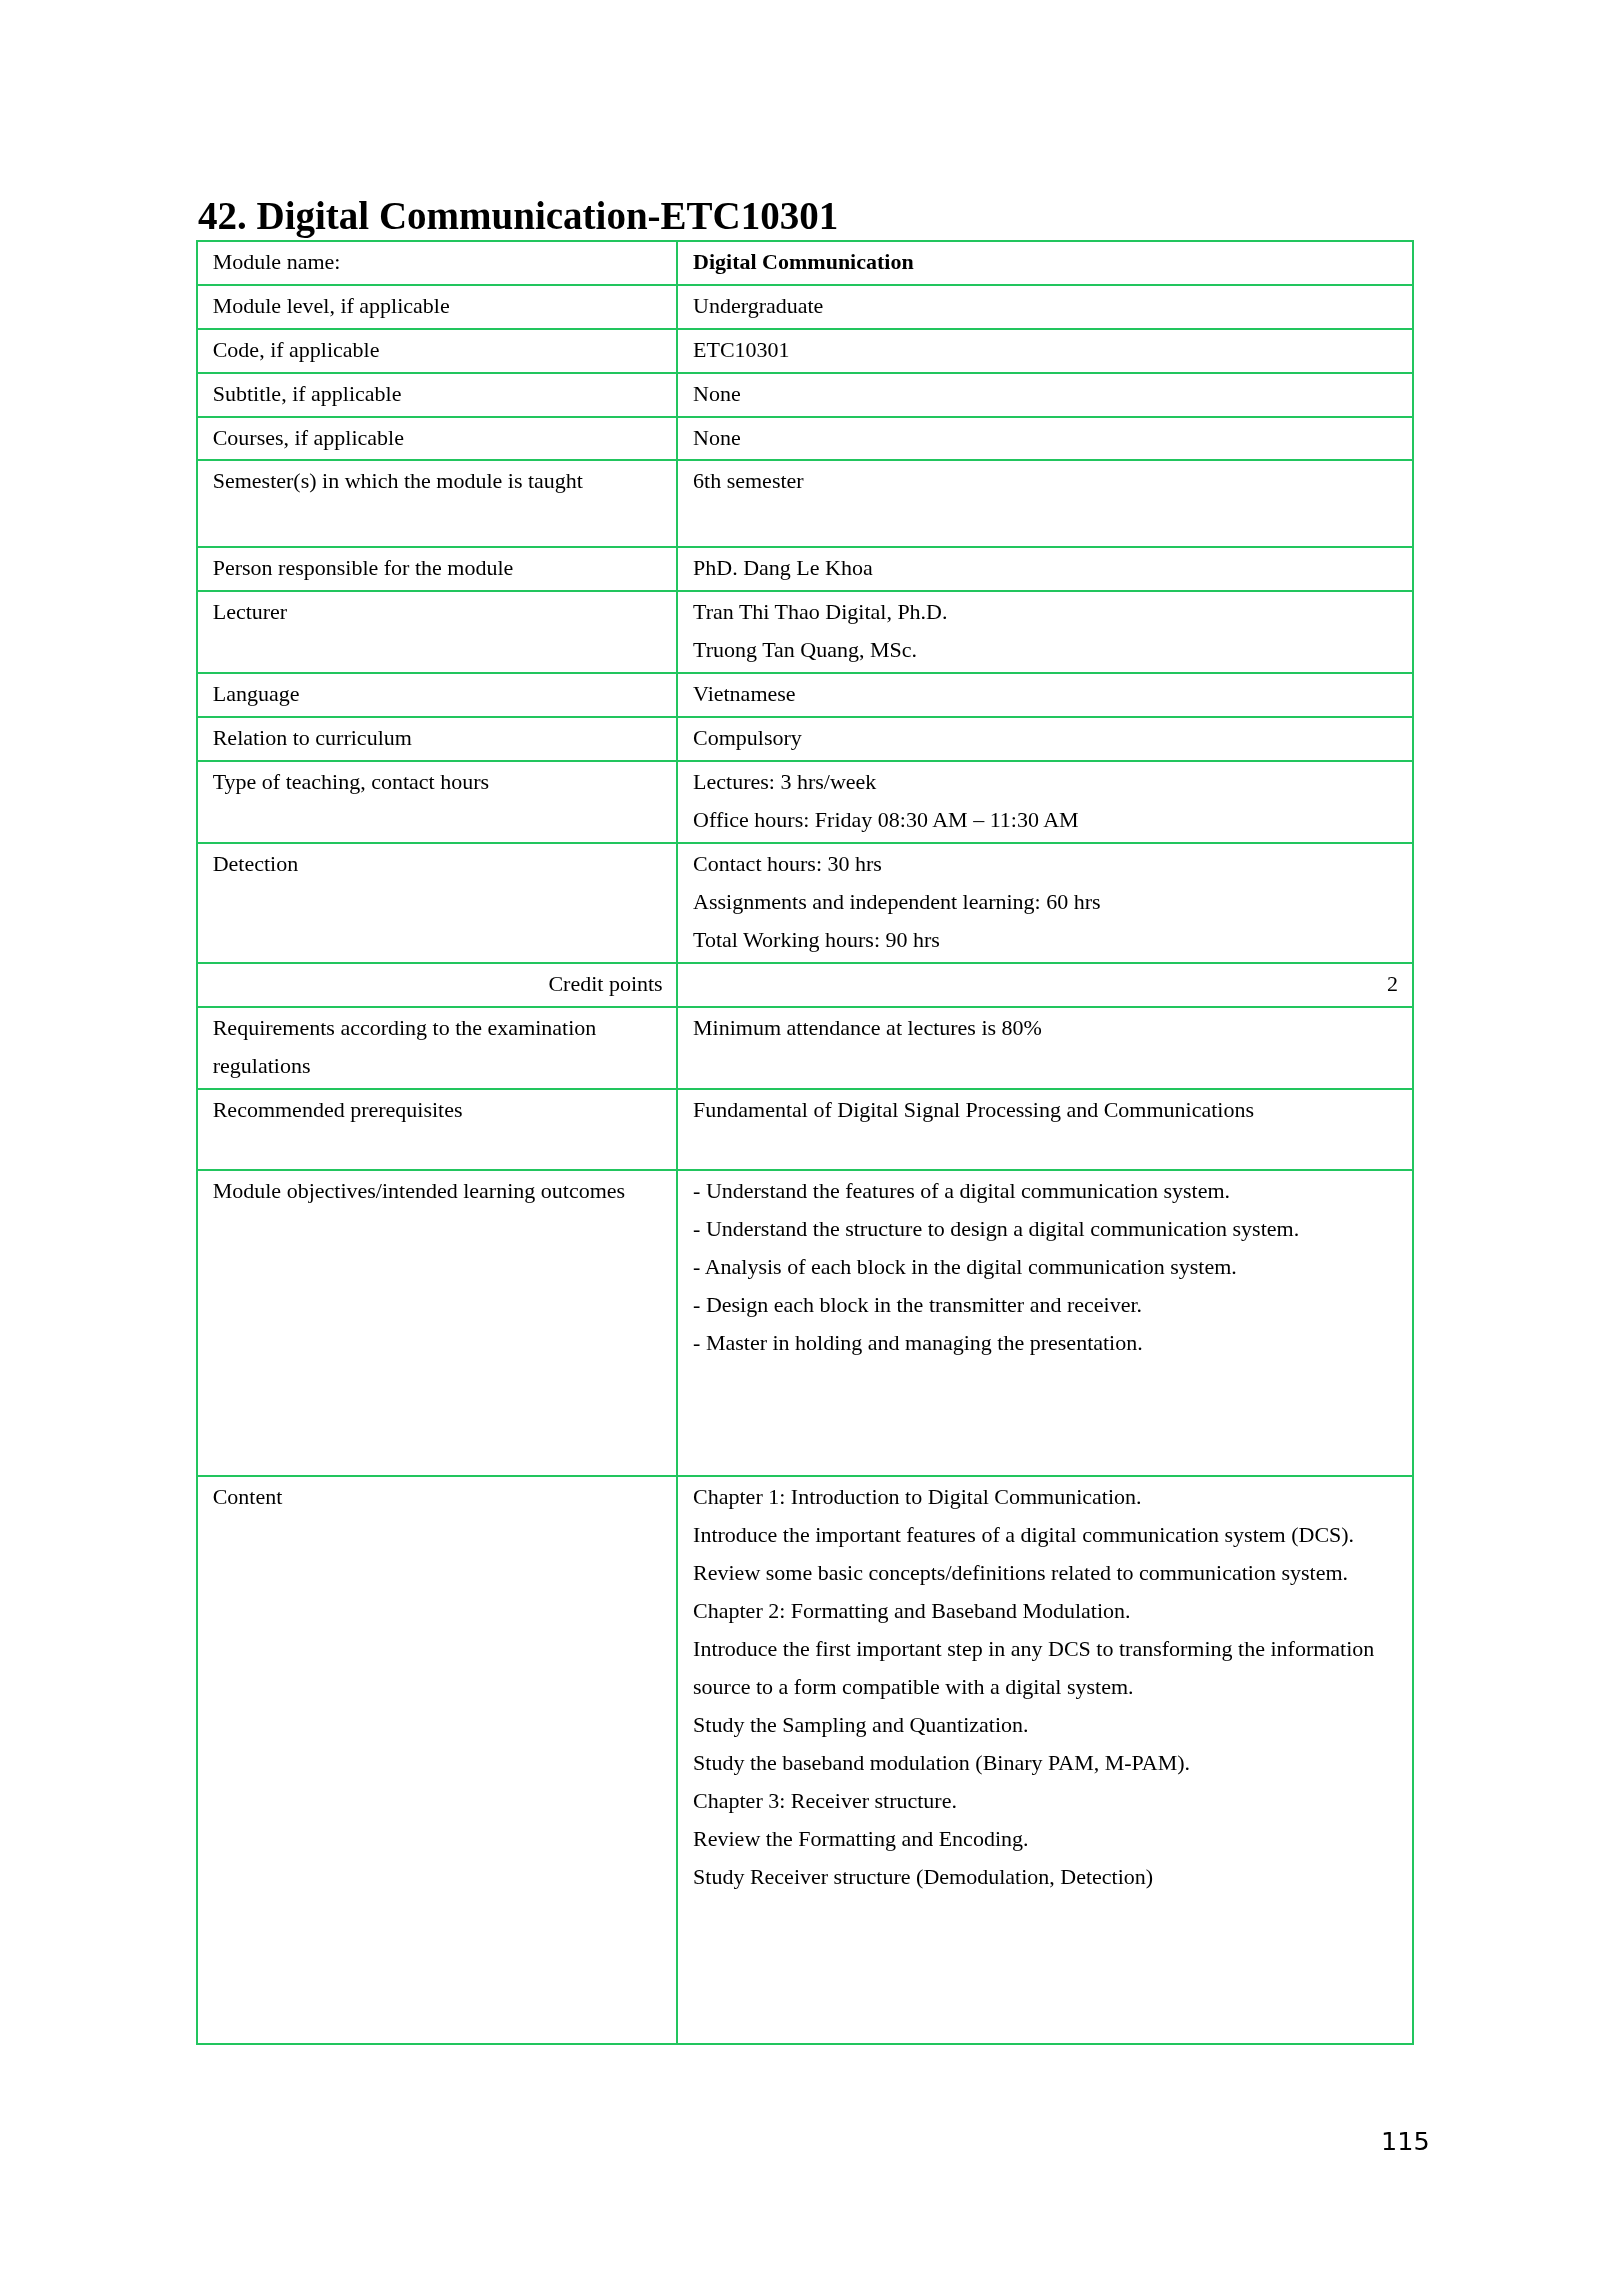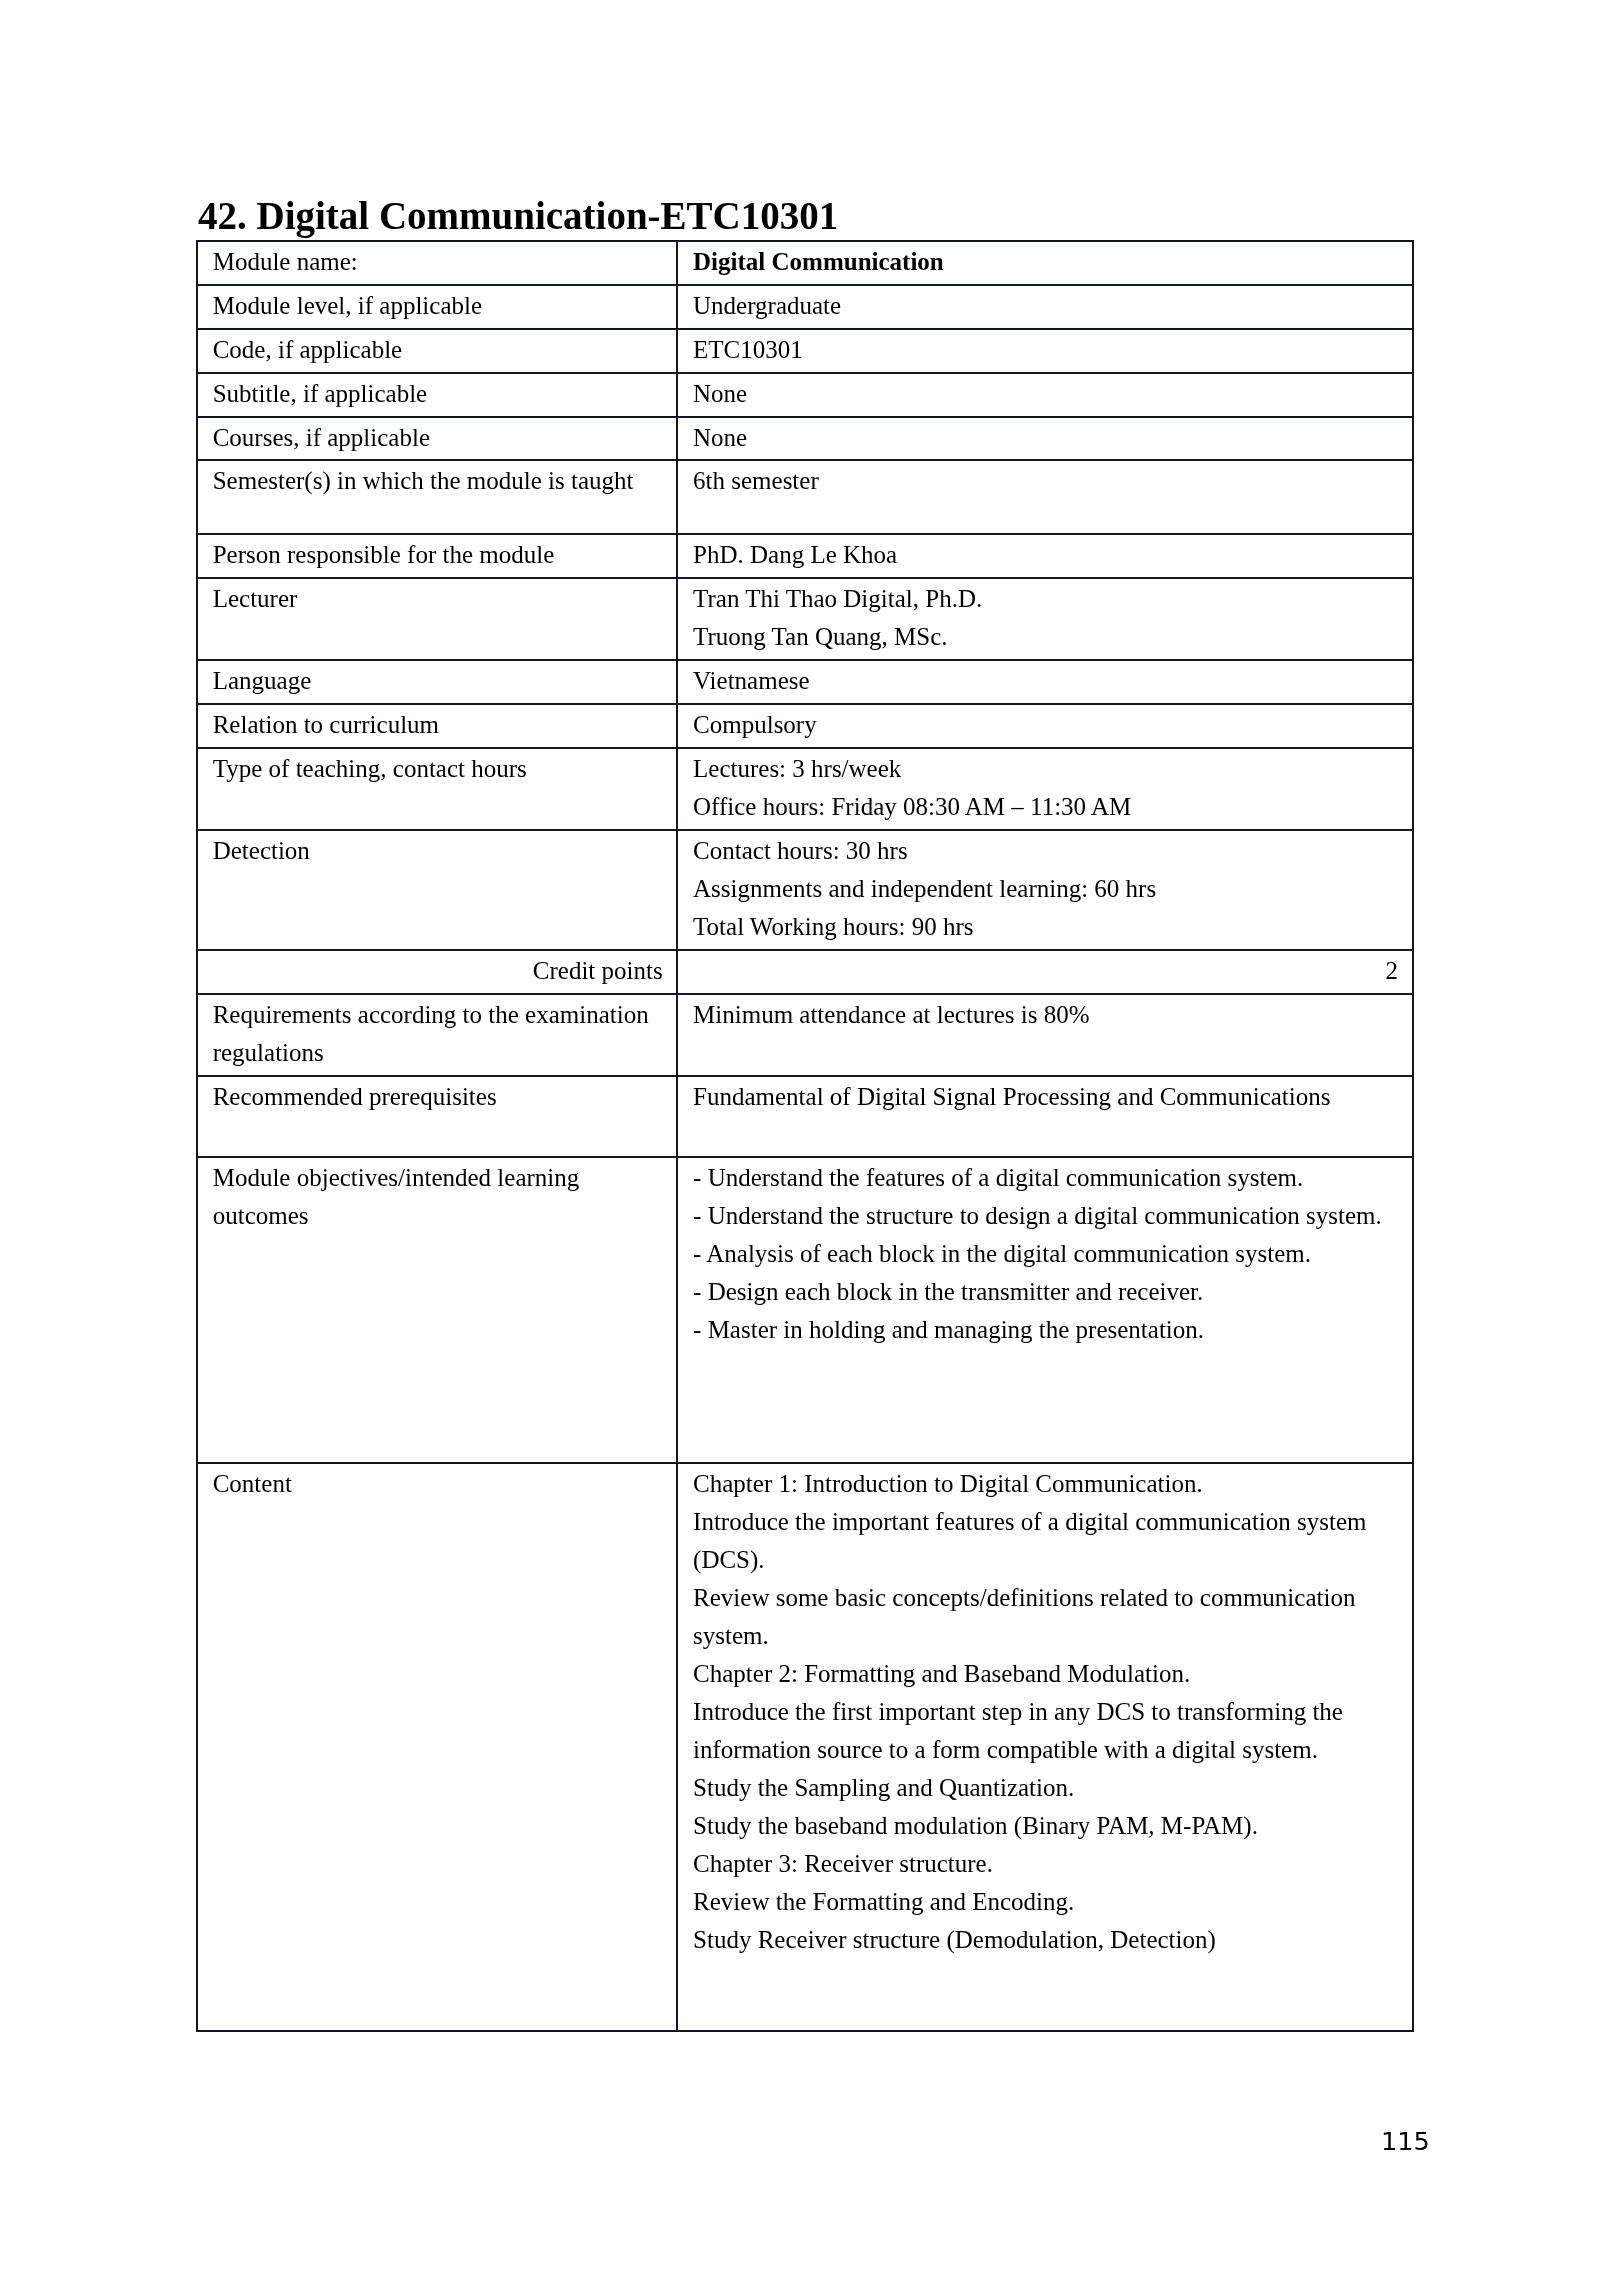--- a/index.html
+++ b/index.html
@@ -26,23 +26,23 @@
     }
     table.module-table {
       position: absolute;
       left: 196px;
       top: 240px;
       width: 1213px;
       border-collapse: collapse;
       table-layout: fixed;
     }
     table.module-table td {
-      border: 2px solid #0f172a;
+      border: 2px solid #22c55e;
       vertical-align: top;
-      font-size: 25px;
+      font-size: 22px;
       line-height: 38px;
       padding: 1px 13.7px 2.9px 14.7px;
     }
     td.label-cell {
       width: 450px;
     }
     td.value-cell {
       width: 705px;
     }
     .justify {
@@ -93,21 +93,21 @@
         <td class="value-cell">
           <span class="line">None</span>
         </td>
       </tr>
       <tr style="height: 43px;">
         <td class="label-cell">Courses, if applicable</td>
         <td class="value-cell">
           <span class="line">None</span>
         </td>
       </tr>
-      <tr style="height: 74px;">
+      <tr style="height: 87px;">
         <td class="label-cell">Semester(s) in which the module is taught</td>
         <td class="value-cell">
           <span class="line">6th semester</span>
         </td>
       </tr>
       <tr style="height: 43px;">
         <td class="label-cell">Person responsible for the module</td>
         <td class="value-cell">
           <span class="line">PhD. Dang Le Khoa</span>
         </td>

